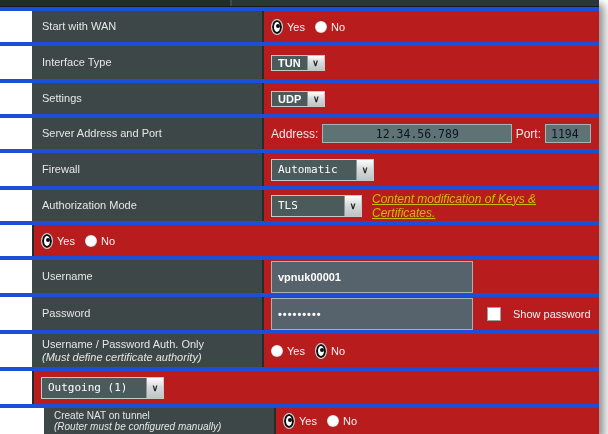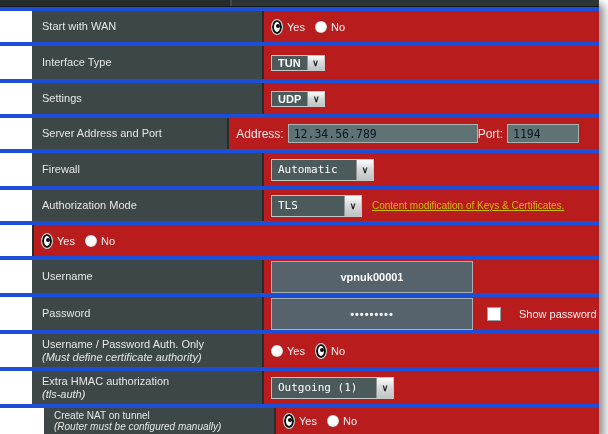--- a/index.html
+++ b/index.html
@@ -42,29 +42,29 @@
   .sel.mono .txt{font-family:"DejaVu Sans Mono",monospace;font-weight:normal;font-size:11px;}
   .sel .arr{width:16px;display:flex;align-items:center;justify-content:center;
     background:linear-gradient(#fdfdfd,#d8dbdb 45%,#bfc3c3);border-left:1px solid #8d9797;
     color:#222;font-size:9px;font-weight:bold;}
   
   .inp{border:1px solid #a8b2b2;box-sizing:border-box;height:19px;outline:none;}
   .inp.light{background:#5f7374;color:#0b1624;font-family:"DejaVu Sans Mono",monospace;
     font-size:11.5px;padding:1px 5px;}
   .inp.dark{background:#56636c;color:#fff;font-family:"Liberation Sans",sans-serif;
     font-weight:bold;font-size:11px;padding:1px 6px;}
-  .addr-w{width:190px;}
-  .port-w{width:72px;}
-  .user-w{width:202px;height:32px;text-align:center;}
+  .addr-w{width:190px;text-align:center;}
+  .port-w{width:46px;}
+  .user-w{width:202px;height:32px;}
   .flab{color:#eaeaea;font-size:12px;margin-right:4px;}
-  .port-grp{margin-left:auto;margin-right:20px;display:flex;align-items:center;}
-  .link{color:#c9bb0e;font-size:10px;text-decoration:underline;margin-left:10px;cursor:pointer;}
+  .port-grp{margin-left:auto;margin-right:8px;display:flex;align-items:center;}
+  .link{color:#c9bb0e;font-size:12px;text-decoration:underline;margin-left:10px;cursor:pointer;font-style:italic;}
   .chk{width:12px;height:12px;background:#fff;border:1px solid #9aa3a3;margin-left:14px;
     flex:0 0 auto;}
-  .clab{color:#f2f2f2;font-size:11px;margin-left:18px;}
+  .clab{color:#f2f2f2;font-size:11px;margin-left:12px;}
 </style>
 </head>
 <body>
 
 <div class="panel">
 
   <div class="prev-strip">
     <div class="l"></div>
     <div class="r"></div>
   </div>
@@ -181,24 +181,20 @@
     </div>
     <div class="cc">
       <span class="radio"></span>
       <span class="rlab">Yes</span>
       <span class="radio sel"></span>
       <span class="rlab">No</span>
     </div>
   </div>
 
   <div class="row tall">
-    <div class="cl">
-      <span>Extra HMAC authorization</span>
-      <span class="sub">(tls-auth)</span>
-    </div>
     <div class="cc">
       <span class="sel mono">
         <span class="txt" style="min-width:92px">Outgoing (1)</span>
         <span class="arr">∨</span>
       </span>
     </div>
   </div>
 
   <div class="row short">
     <div class="cl">

